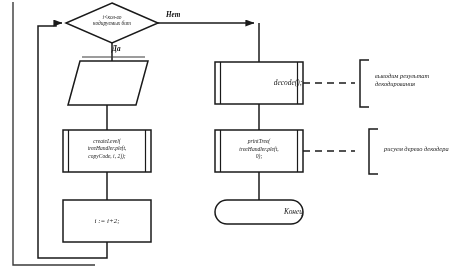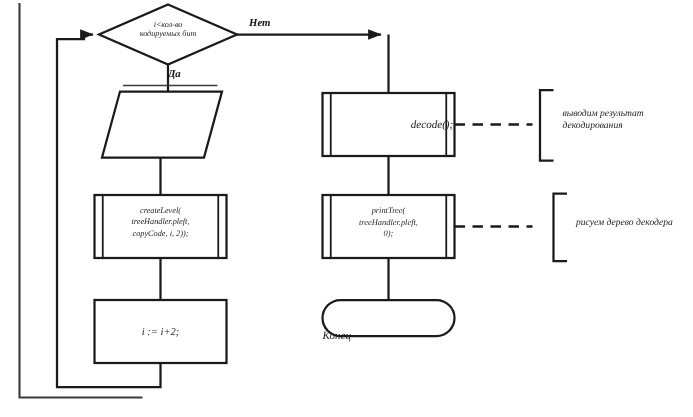--- a/index.html
+++ b/index.html
@@ -35,23 +35,22 @@
     color:#1a1a1a;
     text-align:left;
     white-space:pre-line;
   }
   .term-text{
     position:absolute;
     font-family:"Liberation Serif",serif;
     font-style:italic;
     font-size:7.4px;
     color:#1a1a1a;
-    text-align:left;
+    text-align:right;
     white-space:nowrap;
-    margin-top:12px;
   }
 </style>
 </head>
 <body>
 
 <div id="canvas">
 
   <svg viewBox="0 0 462 278" xmlns="http://www.w3.org/2000/svg">
     <defs>
       <marker id="arrow" markerWidth="9" markerHeight="7" refX="8.6" refY="3.5" orient="auto" markerUnits="userSpaceOnUse">

